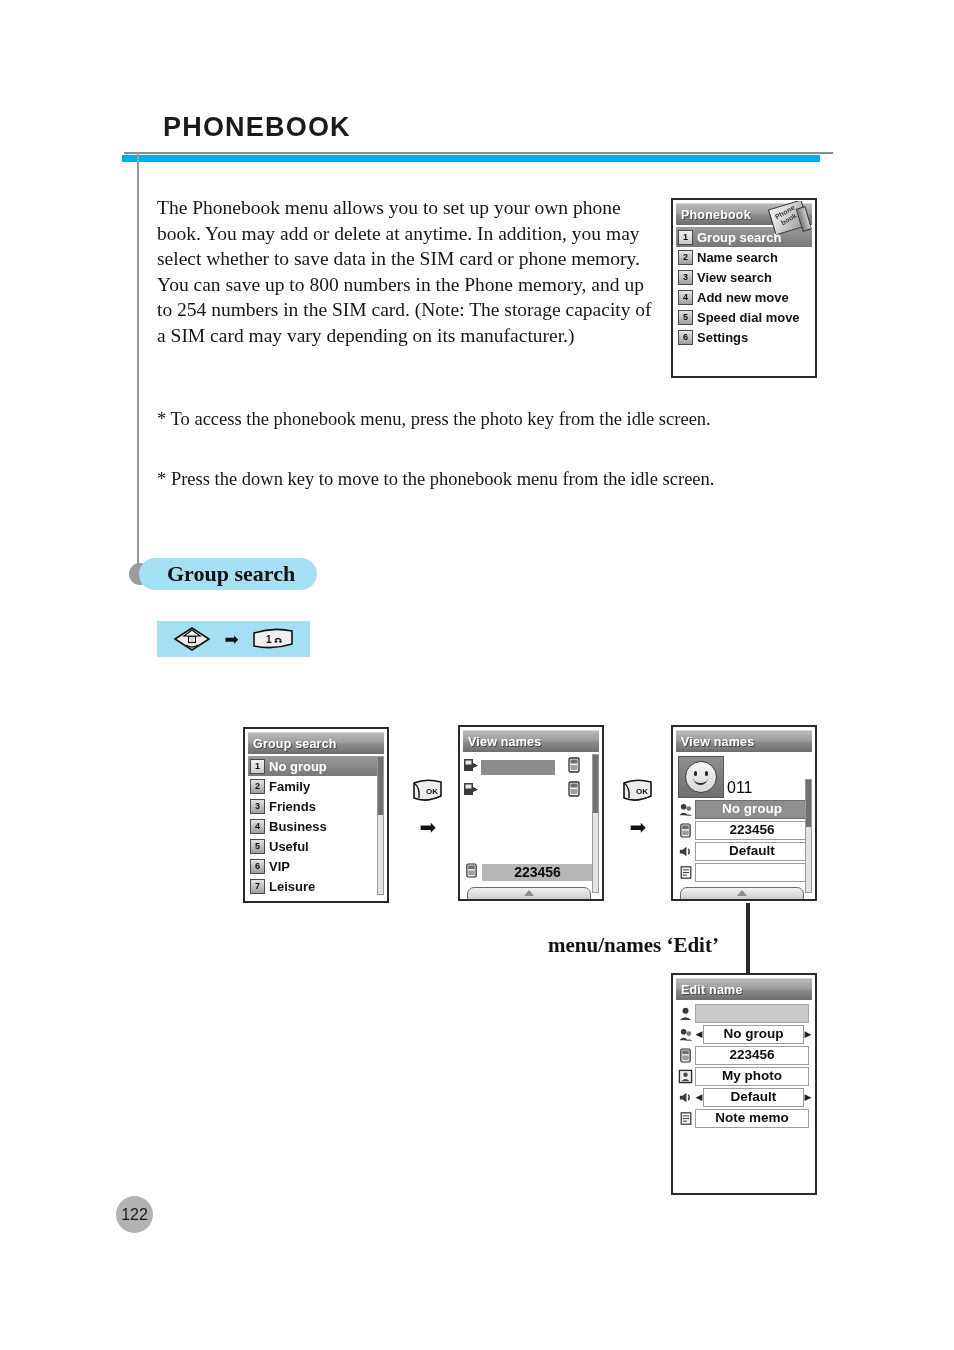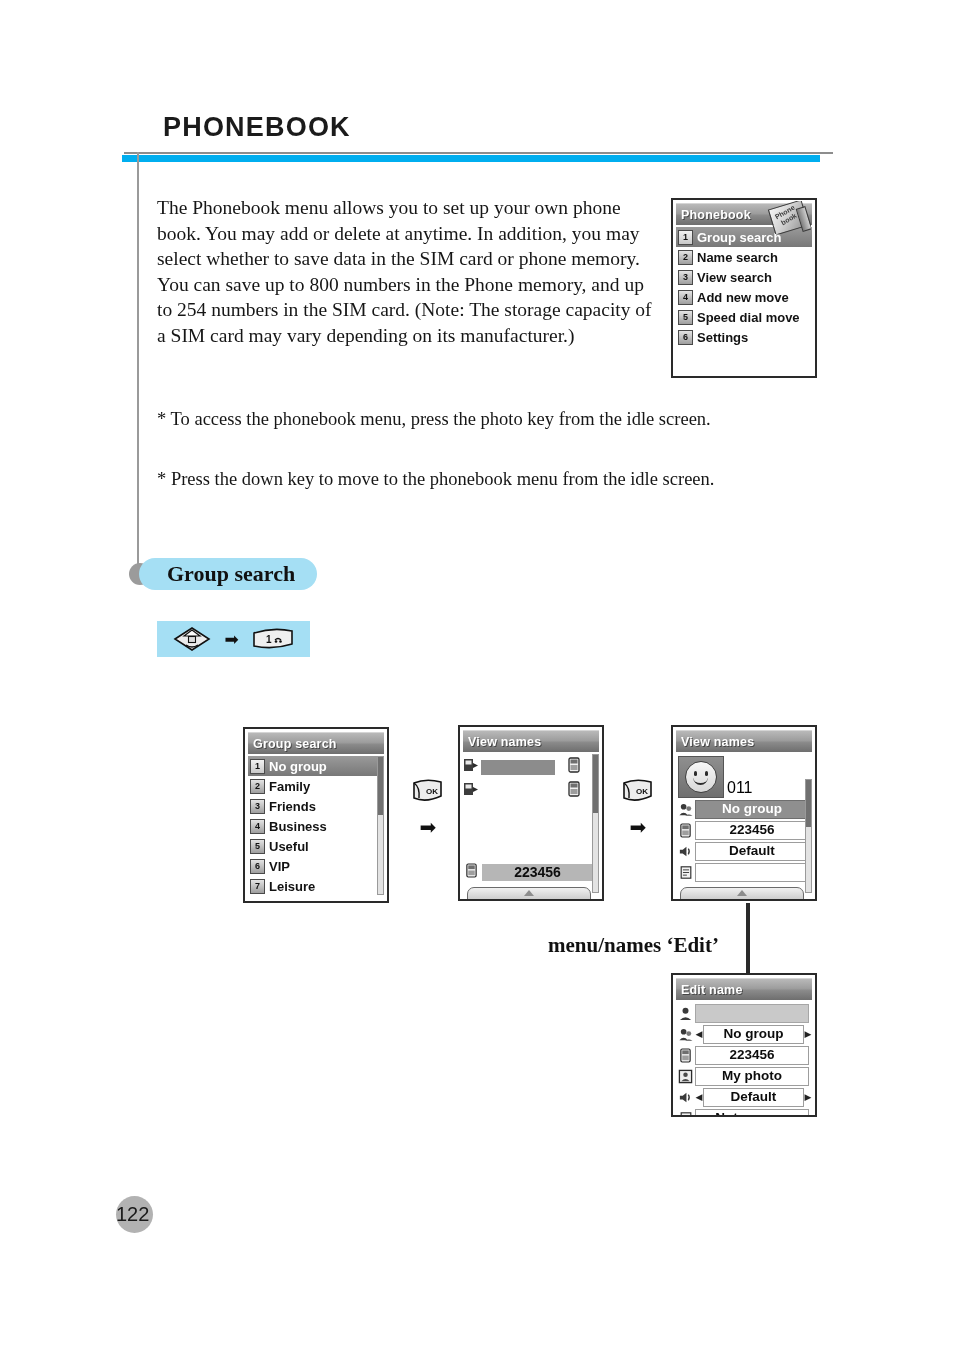--- a/index.html
+++ b/index.html
@@ -222,23 +222,23 @@
     position:absolute; left:548px; top:933px;
     font-family:"Liberation Serif", serif;
     font-weight:bold; font-size:21px; color:#111;
   }
 
   
   .pagenum {
     position:absolute; left:116px; top:1196px;
     width:37px; height:37px; border-radius:50%;
     background:#b2b2b2;
-    display:flex; align-items:center; justify-content:flex-start;
+    display:flex; align-items:center; justify-content:center;
     font-family:"Liberation Sans", sans-serif;
-    font-size:20px; color:#1a1a1a;
+    font-size:16px; color:#1a1a1a;
   }
 </style>
 </head>
 <body>
 
 <div class="page">
 
   <div class="chapter-title">PHONEBOOK</div>
   <div class="rule-gray"></div>
   <div class="rule-cyan"></div>
@@ -496,21 +496,21 @@
     </div>
     <span class="softbar"></span>
     <span class="scrollbar" style="top:52px;">
         <i></i>
       </span>
   </div>
 
   <div class="connector-v"></div>
   <div class="edit-caption">menu/names ‘Edit’</div>
 
-  <div class="screen" style="left:671px; top:973px; width:146px; height:144px;">
+  <div class="screen" style="left:671px; top:973px; width:146px; height:222px;">
     <div class="scr-title">
       <span class="t">Edit name</span>
     </div>
     <div class="scr-body">
       <div class="drow">
         <span class="ic">
           <svg width="15" height="15" viewBox="0 0 16 16">
             <circle cx="8" cy="5" r="3.2" fill="#3a3a3a"></circle>
             <path d="M2 15 q6-6 12 0 Z" fill="#3a3a3a"></path>
           </svg>

